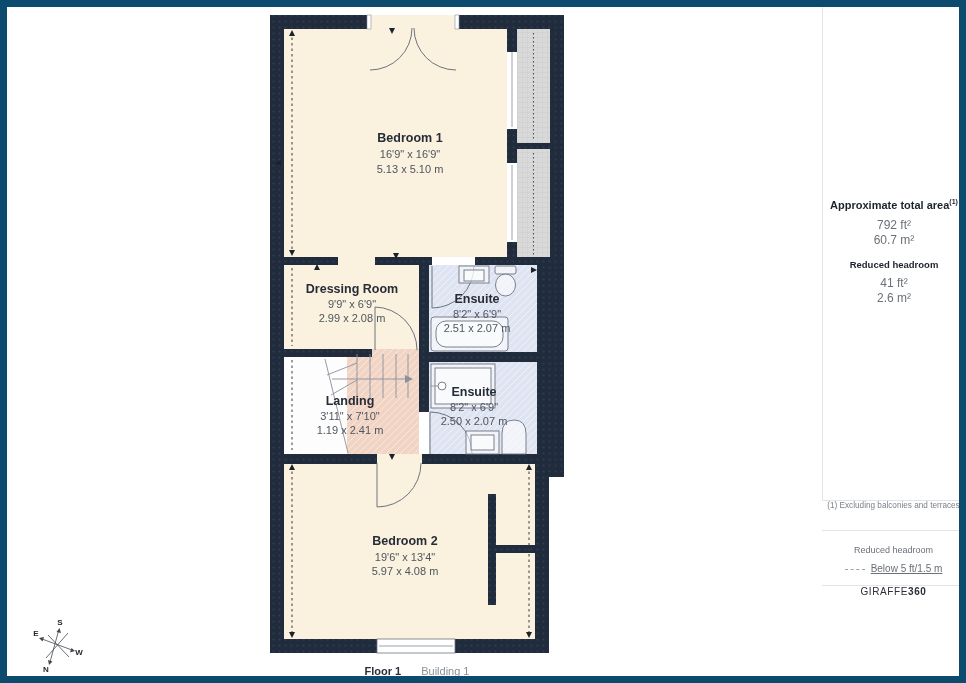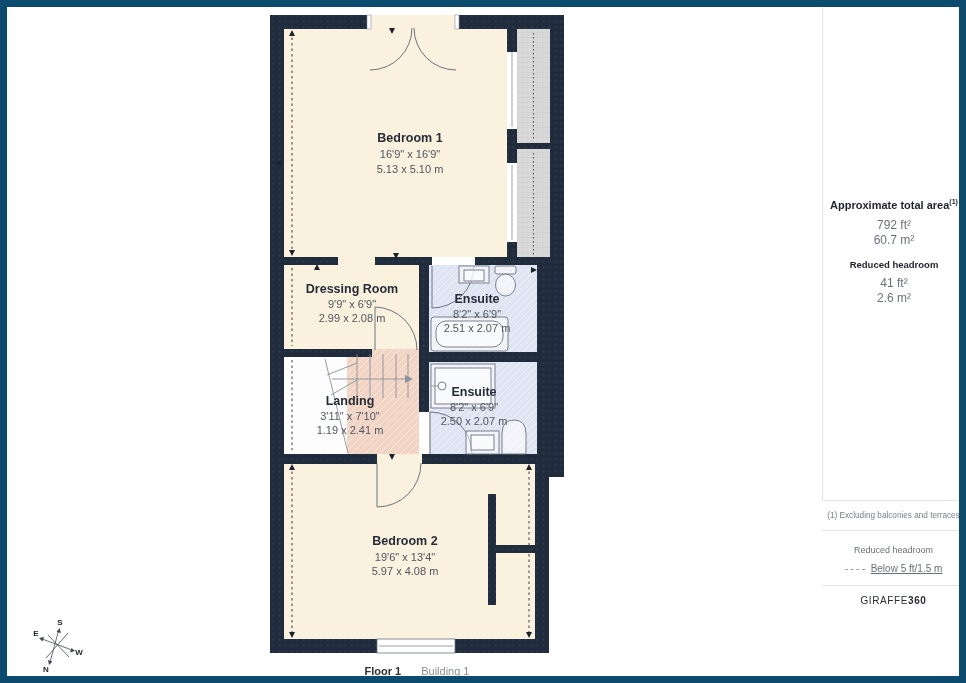--- a/index.html
+++ b/index.html
@@ -38,30 +38,30 @@
   .compass .ah{fill:#45494f;}
   
   .sidebar-divider{position:absolute;left:815px;top:0;width:1px;height:683px;background:var(--border,#e4e4e4);}
   .area-block{position:absolute;left:816px;top:191px;width:142px;text-align:center;}
   .area-heading{font-size:11px;font-weight:bold;color:#1d222b;margin-bottom:7px;}
   .area-heading sup{font-size:7px;}
   .area-val{font-size:12px;color:#6a7078;line-height:15px;}
   .rh-heading{font-size:9.5px;font-weight:bold;color:#1d222b;margin-top:11px;margin-bottom:6px;}
   .notes-box{position:absolute;left:815px;top:493px;width:144px;height:184px;
              border:1px solid var(--border,#e4e4e4);border-left:none;background:#fff;}
-  .notes-s1{height:30px;display:flex;align-items:center;justify-content:center;
+  .notes-s1{height:30px;display:flex;justify-content:center;
             border-bottom:1px solid var(--border,#e4e4e4);}
   .notes-s1 div{font-size:8.2px;color:var(--noteGray,#7a8088);}
   .notes-s2{height:55px;text-align:center;border-bottom:1px solid var(--border,#e4e4e4);}
   .legend-title{font-size:9px;color:#6a7078;padding-top:14px;}
   .legend-row{margin-top:8px;font-size:10px;color:#6a7078;text-decoration:underline;}
   .dash-swatch{display:inline-block;width:20px;border-top:1px dashed #9aa0a6;vertical-align:middle;margin-right:6px;}
   .notes-s3{text-align:center;}
   .disclaimer{font-size:8.4px;color:var(--noteGray,#7a8088);line-height:1.55;padding:14px 10px 0 10px;}
-  .brand{margin-top:9px;font-size:10px;letter-spacing:.6px;color:#2a2f39;}
+  .brand{font-size:10px;letter-spacing:.6px;color:#2a2f39;}
   .brand .b{font-weight:800;}
 </style>
 </head>
 <body>
 
 <div class="page">
 
   <svg class="plan-svg" width="966" height="683" viewBox="0 0 966 683">
     <defs>
       <pattern id="wallDots" width="6" height="6" patternUnits="userSpaceOnUse">

